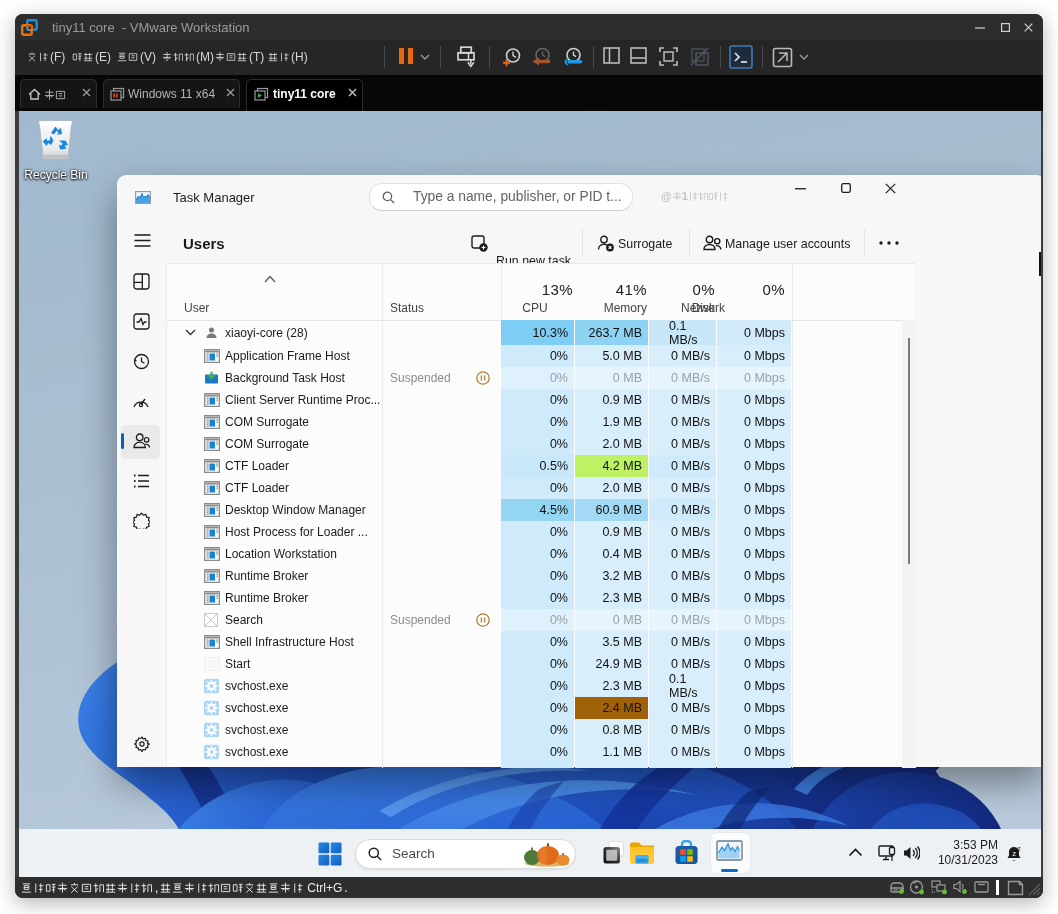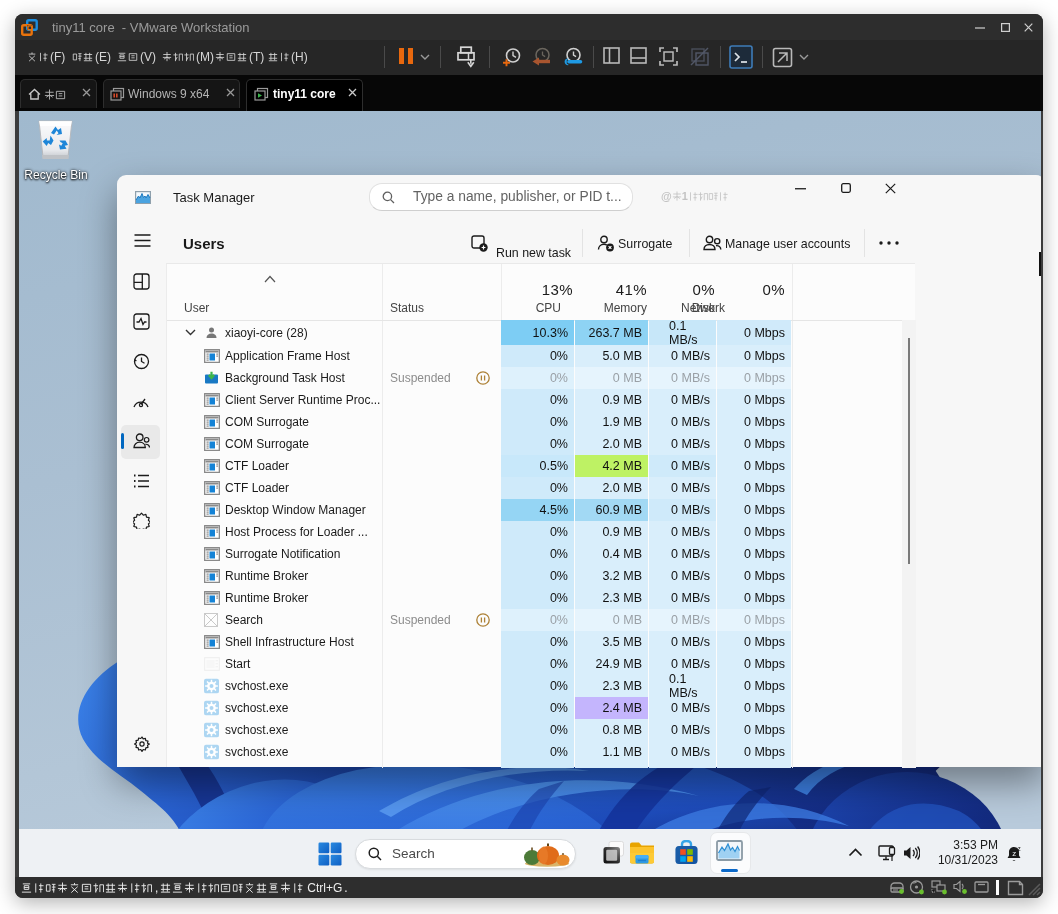--- a/index.html
+++ b/index.html
@@ -254,21 +254,21 @@
       <svg class="tabx" style="left:61px" width="9" height="9" viewBox="0 0 9 9">
         <path d="M1 1l7 7M8 1L1 8" stroke="#999" stroke-width="1.3"></path>
       </svg>
     </div>
     <div class="tab" style="left:103px;width:137px">
       <svg class="abs" style="left:6px;top:7px" width="15" height="15" viewBox="0 0 15 15">
         <rect x="3.5" y="1.5" width="10" height="9" fill="none" stroke="#9a9a9a" stroke-width="1.2"></rect>
         <rect x="1" y="4" width="10" height="9" fill="#151515" stroke="#9a9a9a" stroke-width="1.2"></rect>
         <path d="M4.2 6.5v4M6.8 6.5v4" stroke="#d64b2a" stroke-width="1.6"></path>
       </svg>
-      <div class="tabtxt" style="left:24px">Windows 9 x64</div>
+      <div class="tabtxt" style="left:24px">Windows 11 x64</div>
       <svg class="tabx" style="left:122px" width="9" height="9" viewBox="0 0 9 9">
         <path d="M1 1l7 7M8 1L1 8" stroke="#999" stroke-width="1.3"></path>
       </svg>
     </div>
     <div class="tab active" style="left:246px;width:117px">
       <svg class="abs" style="left:7px;top:7px" width="15" height="15" viewBox="0 0 15 15">
         <rect x="3.5" y="1.5" width="10" height="9" fill="none" stroke="#9a9a9a" stroke-width="1.2"></rect>
         <rect x="1" y="4" width="10" height="9" fill="#000" stroke="#9a9a9a" stroke-width="1.2"></rect>
         <path d="M4 6.2l4 2.3-4 2.3z" fill="#39b54a"></path>
       </svg>
@@ -393,21 +393,21 @@
       </svg>
       <svg class="abs" style="left:17px;top:59px" width="17" height="13" viewBox="0 0 17 13">
         <path d="M.5 1h16M.5 6.5h16M.5 12h16" stroke="#1b1b1b" stroke-width="1.5"></path>
       </svg>
       <div id="users-h">Users</div>
       <svg class="abs" style="left:354px;top:60px" width="17" height="17" viewBox="0 0 17 17">
         <rect x="1" y="1" width="12" height="12" rx="2" fill="none" stroke="#1b1b1b" stroke-width="1.4"></rect>
         <circle cx="12.5" cy="12.5" r="4.2" fill="#1b1b1b"></circle>
         <path d="M12.5 10.6v3.8M10.6 12.5h3.8" stroke="#fff" stroke-width="1.2"></path>
       </svg>
-      <div class="abs lbl" style="left:379px;top:71px">Run new task</div>
+      <div class="abs lbl" style="left:379px;top:79px">Run new task</div>
       <div class="cmdsep" style="left:465px"></div>
       <svg class="abs" style="left:480px;top:60px" width="18" height="17" viewBox="0 0 18 17">
         <circle cx="7" cy="4.5" r="3.2" fill="none" stroke="#1b1b1b" stroke-width="1.4"></circle>
         <path d="M1.5 14.5c0-3.2 2.4-5.2 5.5-5.2 1 0 2 .2 2.8.7" fill="none" stroke="#1b1b1b" stroke-width="1.4"></path>
         <circle cx="13" cy="12.5" r="3.9" fill="#1b1b1b"></circle>
         <path d="M11.6 11.1l2.8 2.8M14.4 11.1l-2.8 2.8" stroke="#fff" stroke-width="1.1"></path>
       </svg>
       <div class="abs lbl" style="left:501px;top:62px">Surrogate</div>
       <div class="cmdsep" style="left:572px"></div>
       <svg class="abs" style="left:586px;top:60px" width="19" height="17" viewBox="0 0 19 17">
@@ -465,21 +465,21 @@
       <div id="tablewrap">
         <div class="gridv" style="left:214.5px;top:0;height:504px"></div>
         <div class="gridv" style="left:333.5px;top:0;height:504px"></div>
         <div class="gridv" style="left:624.5px;top:0;height:504px"></div>
         <svg class="abs" style="left:97px;top:11px" width="12" height="8" viewBox="0 0 12 8">
           <path d="M1 7l5-5.5L11 7" fill="none" stroke="#555" stroke-width="1.2"></path>
         </svg>
         <div class="hdrtxt" style="left:17px;top:37px">User</div>
         <div class="hdrtxt" style="left:223px;top:37px">Status</div>
         <div class="hdrpct" style="left:302px;top:16.5px;width:104px">13%</div>
-        <div class="hdrtxt" style="left:290px;top:36.5px;width:104px;text-align:right">CPU</div>
+        <div class="hdrtxt" style="left:316px;top:36.5px;width:104px;text-align:center">CPU</div>
         <div class="hdrpct" style="left:376px;top:16.5px;width:104px">41%</div>
         <div class="hdrtxt" style="left:376px;top:36.5px;width:104px;text-align:right">Memory</div>
         <div class="hdrpct" style="left:444px;top:16.5px;width:104px">0%</div>
         <div class="hdrtxt" style="left:444px;top:36.5px;width:104px;text-align:right">Disk</div>
         <div class="hdrpct" style="left:514px;top:16.5px;width:104px">0%</div>
         <div class="hdrtxt" style="left:514px;top:36.5px;width:104px;text-align:left">Network</div>
         <div class="abs" style="left:0;top:55.5px;width:749px;height:1px;background:#e5e5e5"></div>
         <div id="rows" style="position:absolute;left:0;top:0;width:749px;height:504px;overflow:hidden">
 <div class="row" style="top:56px;height:25px">
             <svg class="abs" style="left:18px;top:9px" width="11" height="7" viewBox="0 0 11 7">
@@ -700,21 +700,21 @@
                 <g fill="#8a8a8a">
                   <rect x="2.5" y="4.5" width="2.2" height="1.2"></rect>
                   <rect x="2.5" y="6.5" width="2.2" height="1.2"></rect>
                   <rect x="2.5" y="8.5" width="2.2" height="1.2"></rect>
                   <rect x="2.5" y="10.5" width="2.2" height="1.2"></rect>
                   <rect x="12.3" y="4.5" width="1.8" height="1.2"></rect>
                   <rect x="12.3" y="6.5" width="1.8" height="1.2"></rect>
                 </g>
               </svg>
             </span>
-            <div class="rname">Surrogate Notification</div>
+            <div class="rname">Location Workstation</div>
             <div class="cell c-cpu" style="background:#cfeafa">0%</div>
             <div class="cell c-mem" style="background:#d9eefb">0.4 MB</div>
             <div class="cell c-dsk" style="background:#d9eefb">0 MB/s</div>
             <div class="cell c-net" style="background:#d9eefb">0 Mbps</div>
           </div>
 <div class="row" style="top:301px;height:22px">
             <span class="picon">
               <svg width="16" height="14" viewBox="0 0 16 14">
                 <rect x=".5" y=".5" width="15" height="13" rx="1" fill="#fff" stroke="#8a8a8a" stroke-width="1.6"></rect>
                 <rect x="1.5" y="1.5" width="13" height="2" fill="#8a8a8a"></rect>
@@ -832,21 +832,21 @@
 <div class="row" style="top:433px;height:22px">
             <span class="picon">
               <svg width="15" height="15" viewBox="0 0 15 15">
                 <rect width="15" height="15" rx="2.5" fill="#add6f2"></rect>
                 <path d="M11.83 6.71 L13.86 6.80 L13.86 8.20 L11.83 8.29 L11.12 10.00 L12.49 11.50 L11.50 12.49 L10.00 11.12 L8.29 11.83 L8.20 13.86 L6.80 13.86 L6.71 11.83 L5.00 11.12 L3.50 12.49 L2.51 11.50 L3.88 10.00 L3.17 8.29 L1.14 8.20 L1.14 6.80 L3.17 6.71 L3.88 5.00 L2.51 3.50 L3.50 2.51 L5.00 3.88 L6.71 3.17 L6.80 1.14 L8.20 1.14 L8.29 3.17 L10.00 3.88 L11.50 2.51 L12.49 3.50 L11.12 5.00 Z" fill="#fff" fill-rule="evenodd"></path>
                 <circle cx="7.5" cy="7.5" r="2" fill="#add6f2"></circle>
               </svg>
             </span>
             <div class="rname">svchost.exe</div>
             <div class="cell c-cpu" style="background:#cfeafa">0%</div>
-            <div class="cell c-mem" style="background:#c4b5fd">2.4 MB</div>
+            <div class="cell c-mem" style="background:#a16207">2.4 MB</div>
             <div class="cell c-dsk" style="background:#d9eefb">0 MB/s</div>
             <div class="cell c-net" style="background:#d9eefb">0 Mbps</div>
           </div>
 <div class="row" style="top:455px;height:22px">
             <span class="picon">
               <svg width="15" height="15" viewBox="0 0 15 15">
                 <rect width="15" height="15" rx="2.5" fill="#add6f2"></rect>
                 <path d="M11.83 6.71 L13.86 6.80 L13.86 8.20 L11.83 8.29 L11.12 10.00 L12.49 11.50 L11.50 12.49 L10.00 11.12 L8.29 11.83 L8.20 13.86 L6.80 13.86 L6.71 11.83 L5.00 11.12 L3.50 12.49 L2.51 11.50 L3.88 10.00 L3.17 8.29 L1.14 8.20 L1.14 6.80 L3.17 6.71 L3.88 5.00 L2.51 3.50 L3.50 2.51 L5.00 3.88 L6.71 3.17 L6.80 1.14 L8.20 1.14 L8.29 3.17 L10.00 3.88 L11.50 2.51 L12.49 3.50 L11.12 5.00 Z" fill="#fff" fill-rule="evenodd"></path>
                 <circle cx="7.5" cy="7.5" r="2" fill="#add6f2"></circle>
               </svg>

